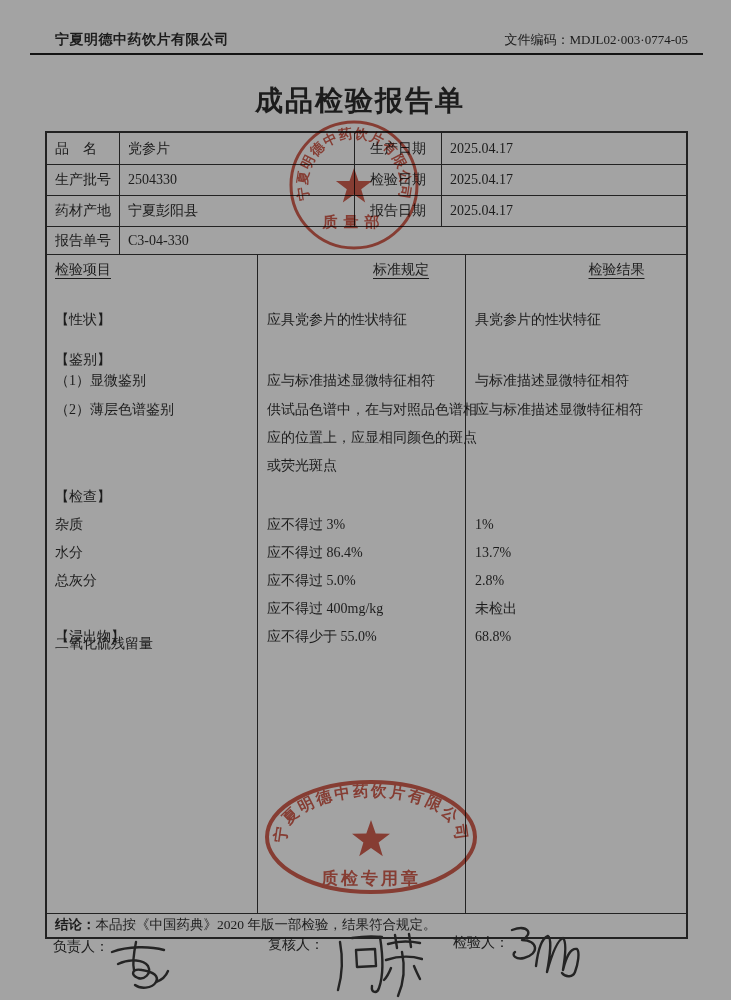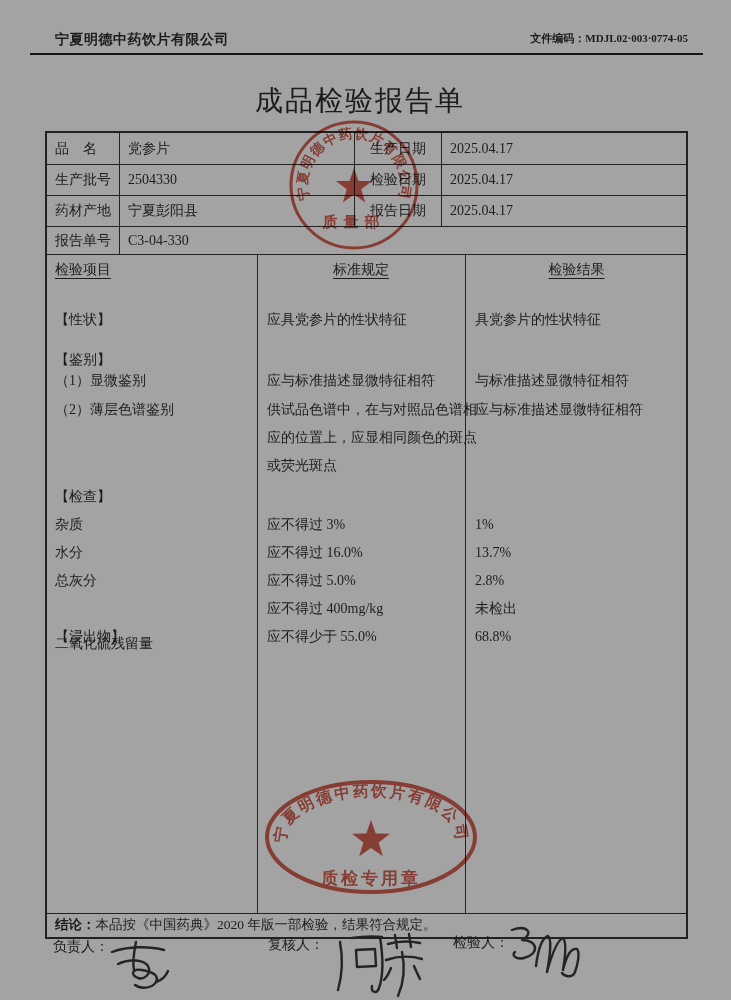--- a/index.html
+++ b/index.html
@@ -2,38 +2,38 @@
 <html><head>
 <meta charset="utf-8">
 <style>
   html,body{margin:0;padding:0;background:#e8e8e8;}
   .page{
     position:relative;width:731px;height:1000px;background:#a3a3a3;
     font-family:"Liberation Serif","DejaVu Serif",serif;color:#1c1c1c;
     overflow:hidden;margin:0 auto;
   }
   .hdr-company{position:absolute;left:55px;top:31px;font-size:14px;font-weight:600;letter-spacing:.5px;}
-  .hdr-code{position:absolute;right:43px;top:31px;font-size:11px;font-weight:700;}
+  .hdr-code{position:absolute;right:43px;top:31px;font-size:13px;font-weight:400;}
   .hdr-rule{position:absolute;left:30px;top:53px;width:673px;height:2px;background:#141414;}
   .doc-title{position:absolute;left:0;top:82px;width:720px;text-align:center;
-    font-size:28px;font-weight:400;letter-spacing:2px;}
+    font-size:28px;font-weight:700;letter-spacing:2px;}
   .doc-table{position:absolute;left:45px;top:131px;width:643px;border:2px solid #222;
     box-sizing:border-box;}
   .info-grid{display:grid;grid-template-columns:73px 235px 87px 1fr;grid-template-rows:32px 31px 31px 27px;}
   .cell{box-sizing:border-box;display:flex;align-items:center;padding:0 8px;font-size:14px;
     border-right:1px solid #222;border-bottom:1px solid #222;white-space:nowrap;}
   .cell.noR{border-right:none;}
   .cell.noB{border-bottom:none;}
   .cell.center{justify-content:center;padding:0;}
   .cell.span3{grid-column:2 / 5;}
   .main-section{position:relative;height:658px;border-top:0;font-size:14px;}
   .vline{position:absolute;top:0;bottom:0;width:1px;background:#222;}
   .mline{position:absolute;line-height:18px;white-space:nowrap;}
   .mhead{text-decoration:underline;text-underline-offset:4px;}
-  .mhead.c{text-align:center;white-space:nowrap;}
+  .mhead.c{text-align:center;white-space:nowrap;margin-left:40px;}
   .concl-row{border-top:1.5px solid #222;padding:2px 8px 3px 8px;font-size:13.5px;white-space:nowrap;}
   .concl-row b{font-weight:700;}
   .sig-label{position:absolute;font-size:14px;white-space:nowrap;}
   .sig-svg{position:absolute;}
   .sig-svg path{fill:none;stroke:#242424;stroke-width:2.4;stroke-linecap:round;stroke-linejoin:round;}
   .stamp{position:absolute;pointer-events:none;mix-blend-mode:multiply;opacity:.84;}
 </style>
 </head>
 <body>
 
@@ -91,21 +91,21 @@
       <div class="mline" style="left:220px;top:202px;">或荧光斑点</div>
       <div class="mline" style="left:428px;top:146px;">应与标准描述显微特征相符</div>
 
       <div class="mline" style="left:8px;top:233px;">【检查】</div>
 
       <div class="mline" style="left:8px;top:261px;">杂质</div>
       <div class="mline" style="left:220px;top:261px;">应不得过 3%</div>
       <div class="mline" style="left:428px;top:261px;">1%</div>
 
       <div class="mline" style="left:8px;top:289px;">水分</div>
-      <div class="mline" style="left:220px;top:289px;">应不得过 16.0%</div>
+      <div class="mline" style="left:220px;top:289px;">应不得过 86.4%</div>
       <div class="mline" style="left:428px;top:289px;">13.7%</div>
 
       <div class="mline" style="left:8px;top:317px;">总灰分</div>
       <div class="mline" style="left:220px;top:317px;">应不得过 5.0%</div>
       <div class="mline" style="left:428px;top:317px;">2.8%</div>
 
       <div class="mline" style="left:8px;top:345px;margin-top:35px;">二氧化硫残留量</div>
       <div class="mline" style="left:220px;top:345px;">应不得过 400mg/kg</div>
       <div class="mline" style="left:428px;top:345px;">未检出</div>
 

